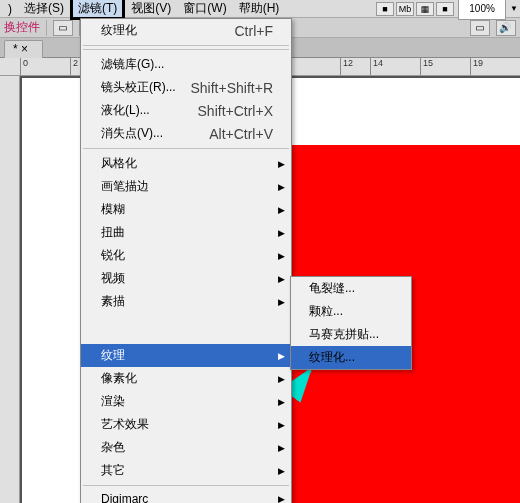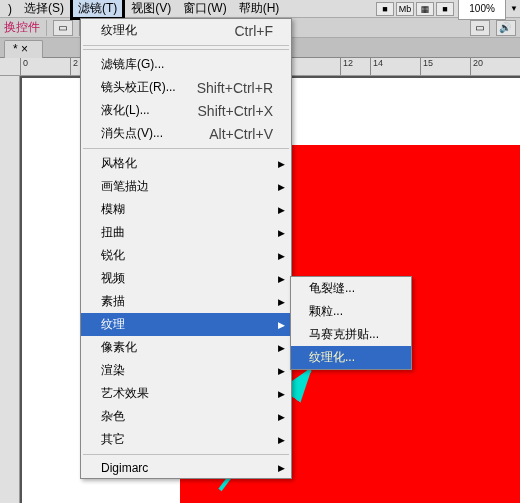--- a/index.html
+++ b/index.html
@@ -31,29 +31,29 @@
 
   
   .canvas-area { position: absolute; left: 0; top: 76px; right:0; bottom:0; background:#535353; }
   .left-ruler { position:absolute; left:0; top:0; bottom:0; width:20px; background:#e0e0e0; border-right:1px solid #999;}
   .doc { position:absolute; left:22px; top:2px; width:520px; height:430px; background:#fff; }
   .red-rect { position:absolute; left:180px; top:145px; width:340px; height:358px; background:#f00; }
 
   
   .menu { position:absolute; left:80px; top:18px; width:212px; background:#f0f0f0; border:1px solid #888; box-shadow: 2px 2px 4px rgba(0,0,0,0.3); z-index:50;}
   .menu .row { display:flex; align-items:center; padding: 3px 18px 3px 20px; cursor:default; position:relative; white-space:nowrap;}
-  .menu .row.hl { background:#316ac5; color:#fff; }
+  .menu .row.hl { background:#316ac5; color:#fff;margin-top:31px; }
   .menu .row .sc { margin-left:auto; font-size:14px; color:#444; }
   .menu .row .arrow { position:absolute; right:6px; font-size:9px; }
   .menu .sep { height:1px; background:#c0c0c0; margin: 3px 2px; }
 
   
   .submenu { position:absolute; left:290px; top:276px; width:122px; background:#f0f0f0; border:1px solid #888; box-shadow: 2px 2px 4px rgba(0,0,0,0.3); z-index:60;}
   .submenu .row { display:flex; align-items:flex-start; padding: 3px 14px 3px 18px; cursor:default; white-space:nowrap;}
-  .submenu .row.hl { background:#316ac5; color:#fef9c3; }
+  .submenu .row.hl { background:#316ac5; color:#000000; }
 
   
   .annot { position:absolute; z-index:40; pointer-events:none; }
 
 </style>
 </head>
 <body>
 
 <div class="menubar">
   <span class="mi">)</span>
@@ -92,21 +92,21 @@
 <div class="ruler">
   <span class="tick" style="left:20px">0</span>
   <span class="tick" style="left:70px">2</span>
   <span class="tick" style="left:120px">4</span>
   <span class="tick" style="left:170px">6</span>
   <span class="tick" style="left:220px">8</span>
   <span class="tick" style="left:270px">10</span>
   <span class="tick" style="left:340px">12</span>
   <span class="tick" style="left:370px">14</span>
   <span class="tick" style="left:420px">15</span>
-  <span class="tick" style="left:470px">20</span>
+  <span class="tick" style="left:470px">19</span>
 </div>
 
 <div class="canvas-area">
   <div class="left-ruler"></div>
   <div class="doc"></div>
 </div>
 
 <div class="red-rect"></div>
 
 <svg class="annot" style="left:200px; top:360px;" width="160" height="140">
@@ -125,21 +125,21 @@
   </div>
   <div class="sep"></div>
   <div class="sep"></div>
 
   <div class="row">
     <span>滤镜库(G)...</span>
     <span class="sc"></span>
   </div>
   <div class="row">
     <span>镜头校正(R)...</span>
-    <span class="sc">Shift+Ctrl+R</span>
+    <span class="sc">Shift+Shift+R</span>
   </div>
   <div class="row">
     <span>液化(L)...</span>
     <span class="sc">Shift+Ctrl+X</span>
   </div>
   <div class="row">
     <span>消失点(V)...</span>
     <span class="sc">Alt+Ctrl+V</span>
   </div>
   <div class="sep"></div>

